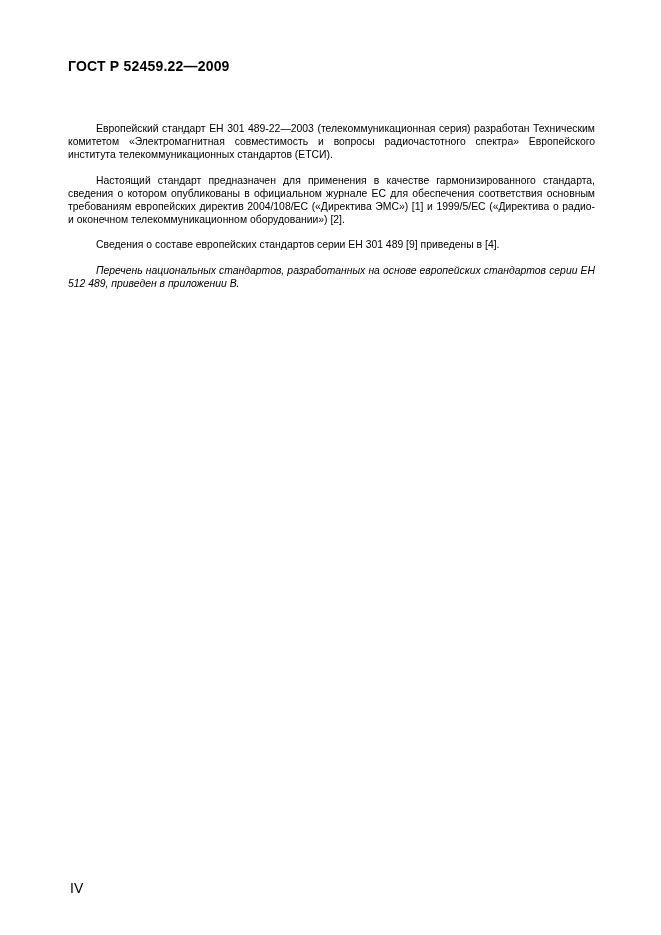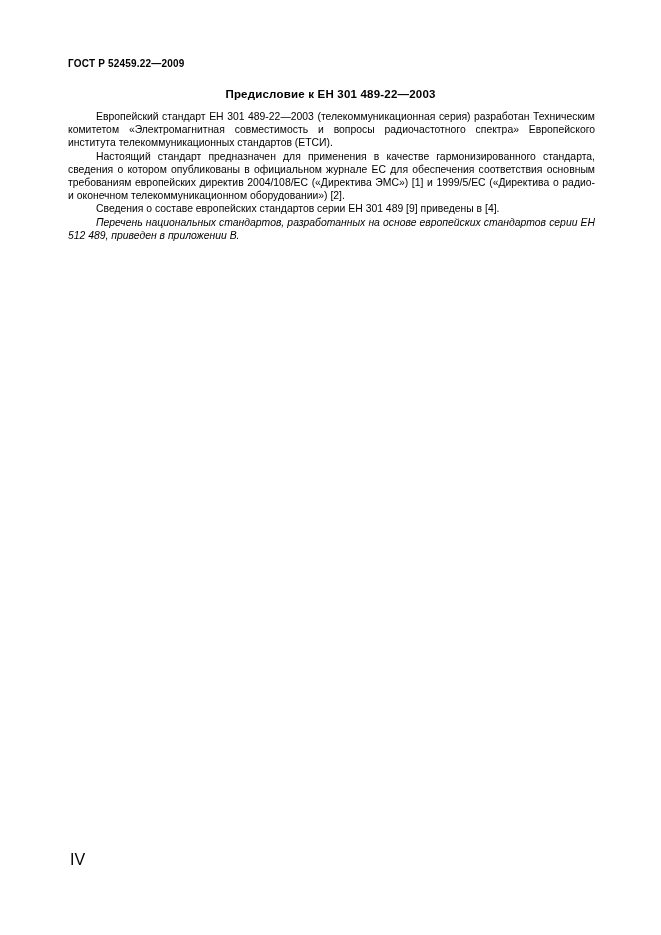--- a/index.html
+++ b/index.html
@@ -13,21 +13,21 @@
     height: 935px;
     background: #ffffff;
     font-family: "Liberation Sans", sans-serif;
     color: #000000;
     overflow: hidden;
   }
   .doc-header {
     position: absolute;
     left: 68px;
     top: 58px;
-    font-size: 10px;
+    font-size: 14px;
     font-weight: bold;
     letter-spacing: 0.2px;
   }
   .doc-title {
     position: absolute;
     left: 0;
     right: 0;
     top: 88px;
     text-align: center;
     font-size: 11.5px;
@@ -38,40 +38,39 @@
     position: absolute;
     left: 68px;
     top: 110px;
     width: 527px;
   }
   .para {
     font-size: 10.4px;
     line-height: 13.2px;
     text-align: justify;
     text-indent: 28px;
-    margin: 0 0 0 0;
+    margin: 12px 0 0 0;
   }
   .para.italic {
     font-style: italic;
   }
   .page-number {
     position: absolute;
     left: 70px;
-    top: 851px;
-    font-size: 16px;
+    top: 880px;
+    font-size: 14px;
   }
 </style>
 </head>
 <body>
 
 <div class="page">
 
   <div class="doc-header">ГОСТ Р 52459.22—2009</div>
 
-  <div class="doc-title">Предисловие к ЕН 301 489-22—2003</div>
 
   <div class="body-block">
     <p class="para">Европейский стандарт ЕН 301 489-22—2003 (телекоммуникационная серия) разработан Техническим комитетом «Электромагнитная совместимость и вопросы радиочастотного спектра» Европейского института телекоммуникационных стандартов (ЕТСИ).</p>
     <p class="para">Настоящий стандарт предназначен для применения в качестве гармонизированного стандарта, сведения о котором опубликованы в официальном журнале ЕС для обеспечения соответствия основным требованиям европейских директив 2004/108/ЕС («Директива ЭМС») [1] и 1999/5/ЕС («Директива о радио- и оконечном телекоммуникационном оборудовании») [2].</p>
     <p class="para">Сведения о составе европейских стандартов серии ЕН 301 489 [9] приведены в [4].</p>
     <p class="para italic">Перечень национальных стандартов, разработанных на основе европейских стандартов серии ЕН 512 489, приведен в приложении В.</p>
   </div>
 
   <div class="page-number">IV</div>
 

